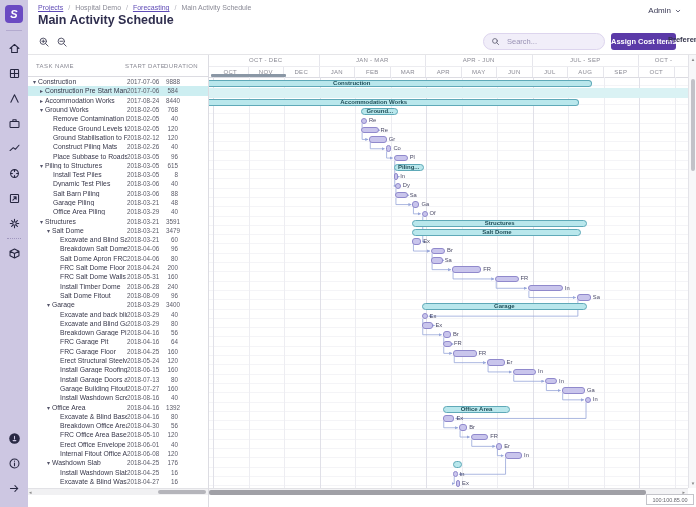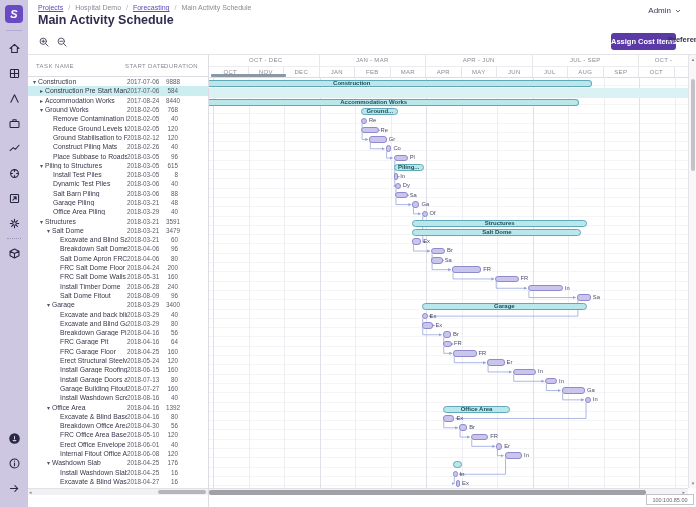--- a/index.html
+++ b/index.html
@@ -188,20 +188,27 @@
     <svg viewBox="0 0 16 16">
         <circle cx="7" cy="7" r="4.2"></circle>
         <path d="M10.2 10.2 13.5 13.5M5.2 7h3.6M7 5.2v3.6"></path>
       </svg>
   </div>
   <div class="tool-btn" style="left:26px">
     <svg viewBox="0 0 16 16">
         <circle cx="7" cy="7" r="4.2"></circle>
         <path d="M10.2 10.2 13.5 13.5M5.2 7h3.6"></path>
       </svg>
+  </div>
+  <div class="search">
+    <svg viewBox="0 0 16 16">
+        <circle cx="7" cy="7" r="4.2"></circle>
+        <path d="M10.2 10.2 13.5 13.5"></path>
+      </svg>
+    <input placeholder="Search..." style="">
   </div>
   <button class="btn-primary">Assign Cost Items</button>
   <div class="prefs">
     <span>Preferences</span>
 
   </div>
 </div>
 
 <div class="grid">
   <div class="grid-header">

